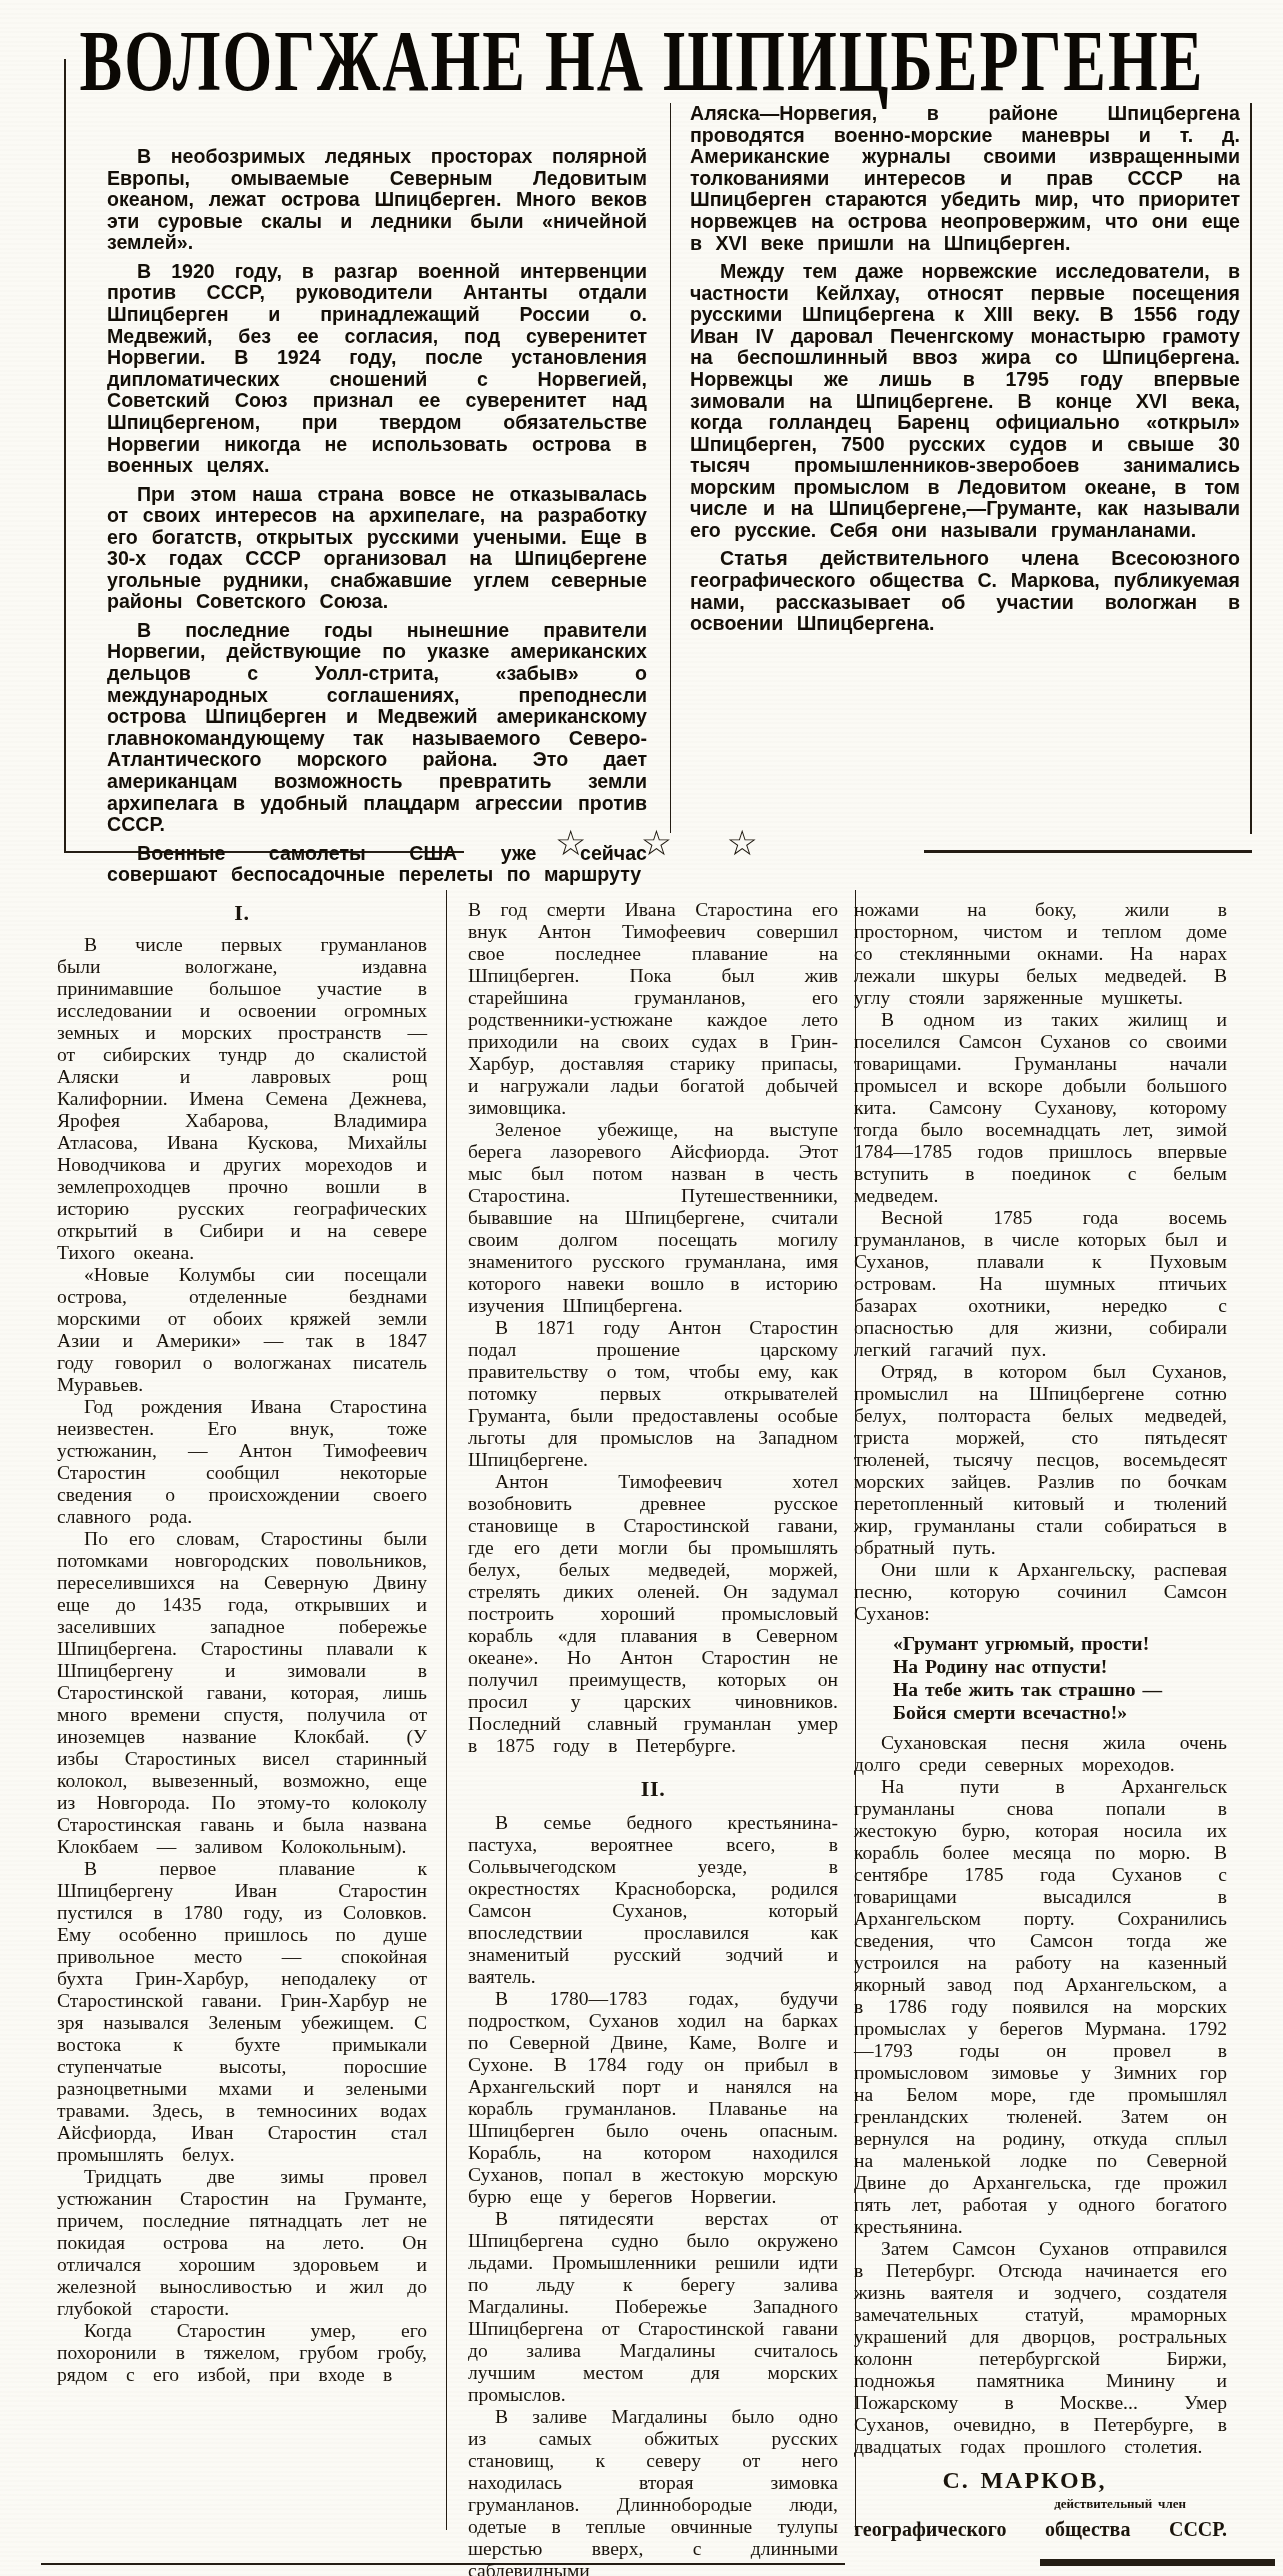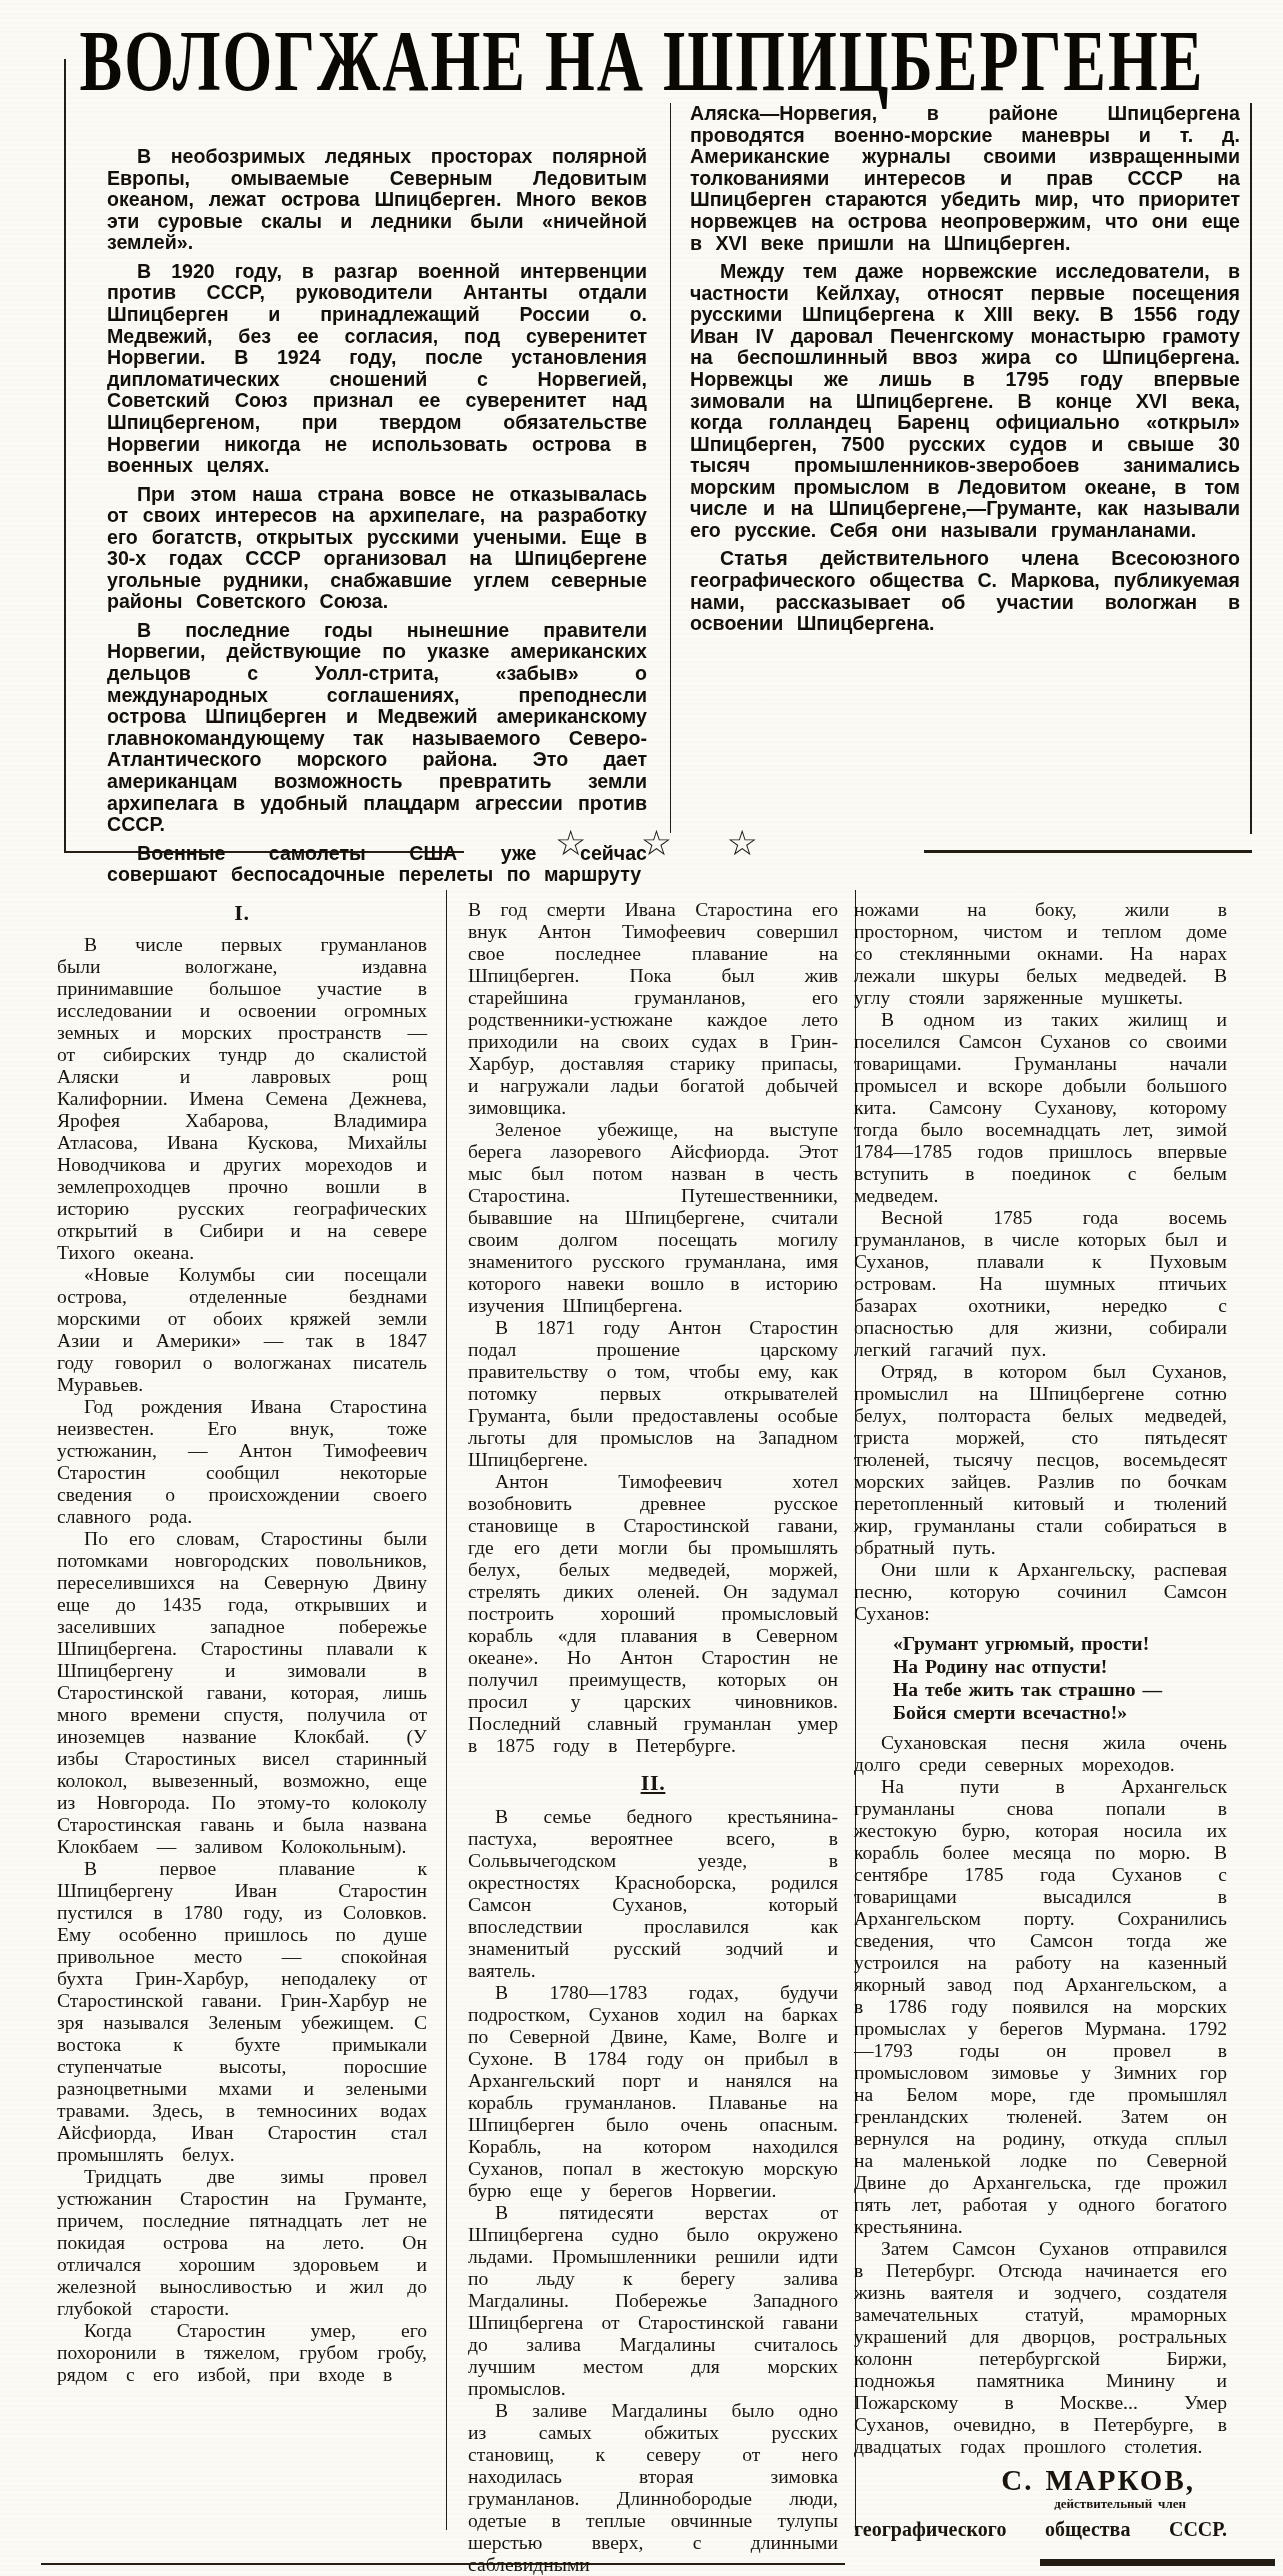--- a/index.html
+++ b/index.html
@@ -47,26 +47,26 @@
   }
   .bodycol.c1{left:57px;}
   .bodycol.c2{left:468px;}
   .bodycol.c3{left:854px;width:373px;}
   .bodycol p{margin:0;text-indent:27px;}
   .bodycol .cont p:first-child{text-indent:0;}
   .sec-h{
     text-align:center;font-weight:bold;font-size:22px;margin:2.7px 0 10.8px 0;
     word-spacing:0;letter-spacing:0.7px;
   }
-  .sec-h.second{margin:15px 0 12px 0;text-decoration:underline;}
+  .sec-h.second{margin:21px 0 12px 0;}
   .verse{margin:6.8px 0 8px 39px;font-weight:bold;word-spacing:2px;text-align:left;}
   .verse div{line-height:23px;}
   
   .sig{margin-top:10.8px;word-spacing:2.7px;}
-  .sig-name{text-align:right;font-weight:bold;font-size:29px;padding-right:32px;letter-spacing:2px;}
+  .sig-name{text-align:center;font-weight:bold;font-size:24px;padding-right:32px;letter-spacing:2px;}
   .sig-role{text-align:right;font-weight:bold;font-size:13px;padding-right:41px;margin-top:2.7px;}
   .sig-org{font-weight:bold;font-size:20px;margin-top:2.7px;text-align:justify;text-align-last:justify;word-spacing:5.4px;}
 </style>
 </head>
 <body>
 
 <div class="page">
 
   <h1 class="title">ВОЛОГЖАНЕ НА ШПИЦБЕРГЕНЕ</h1>
 

